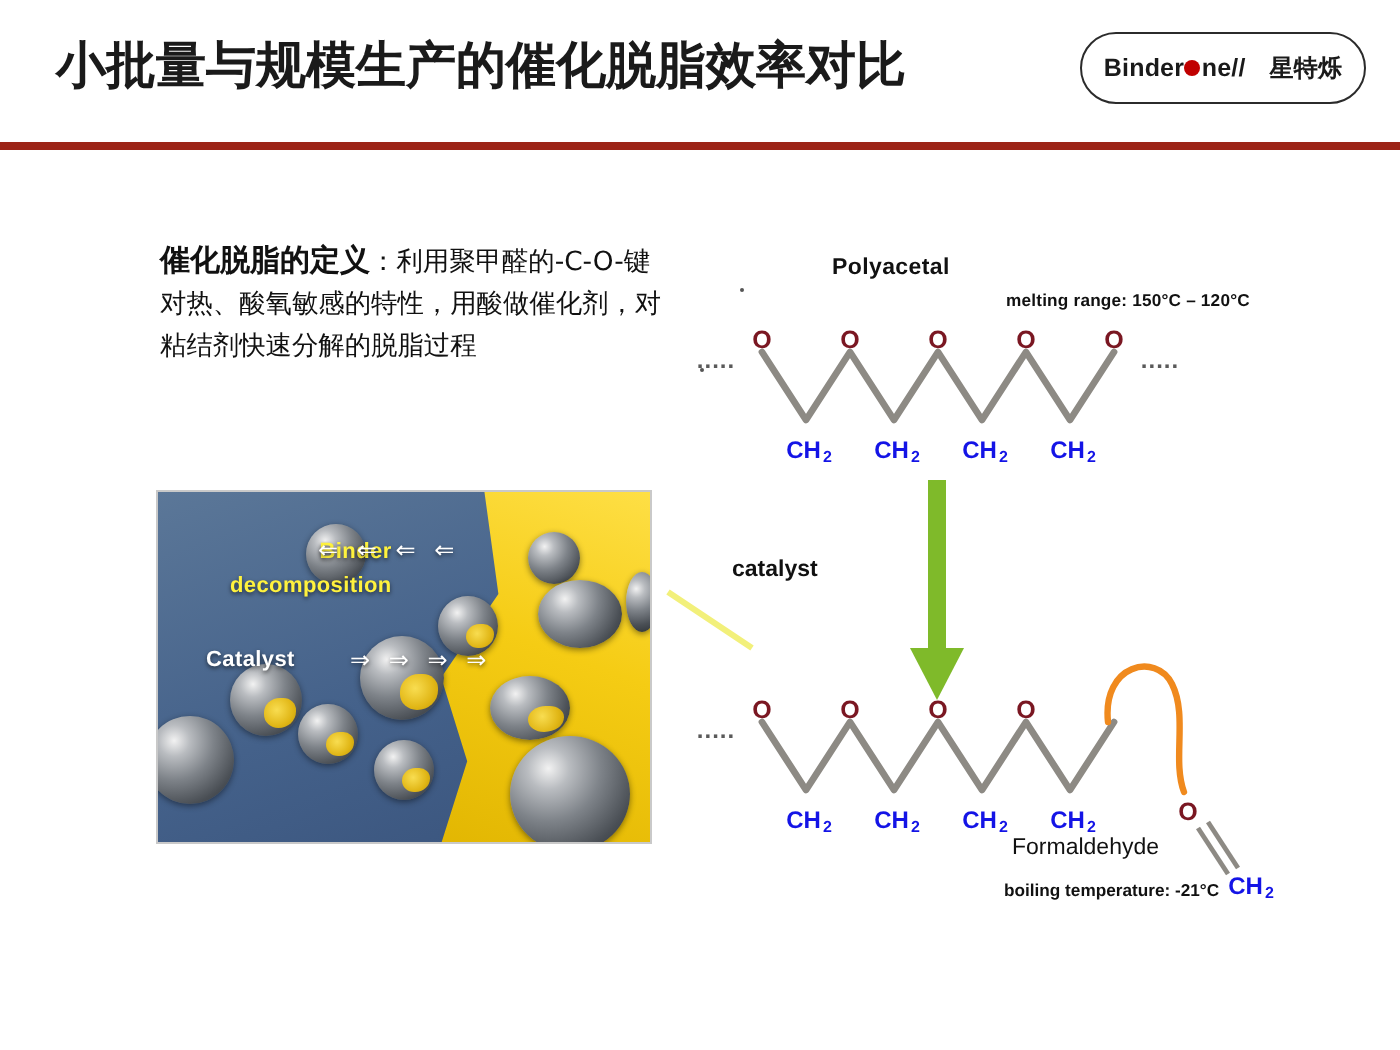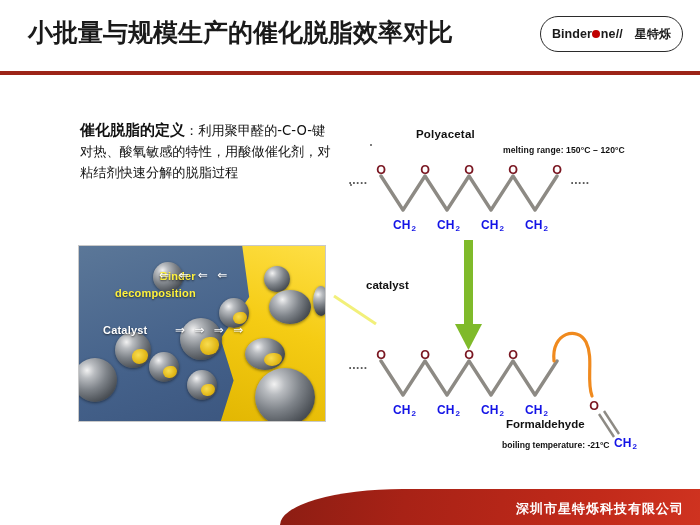--- a/index.html
+++ b/index.html
@@ -215,21 +215,21 @@
     top: 157px;
     font-size: 8.6px;
     font-weight: bold;
     line-height: 11px;
     text-align: center;
   }
   .lbl-formaldehyde {
     left: 158px;
     top: 300px;
     font-size: 11.5px;
-    font-weight: bold;
+    font-weight: normal;
   }
   .lbl-boiling {
     left: 154px;
     top: 322px;
     font-size: 8.6px;
     font-weight: bold;
   }
 
   .chain-svg {
     position: absolute;
@@ -409,18 +409,14 @@
     <div class="chem-label lbl-polyacetal">Polyacetal</div>
     <div class="chem-label lbl-melting">melting range:  150°C – 120°C</div>
     <div class="chem-label lbl-catalyst">catalyst</div>
     <div class="chem-label lbl-formaldehyde">Formaldehyde</div>
     <div class="chem-label lbl-boiling">boiling temperature: -21°C</div>
 
     <span class="tiny-dot" style="left:22px; top:26px;"></span>
     <span class="tiny-dot" style="left:2px;  top:66px;"></span>
   </div>
 
-  <div class="footer">
-    <div class="footer-band"></div>
-    <div class="footer-text">深圳市星特烁科技有限公司</div>
-  </div>
 
 </div>
 
 </body></html>

